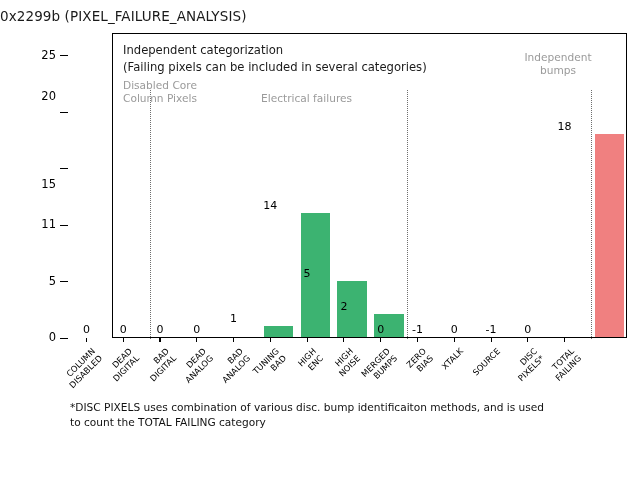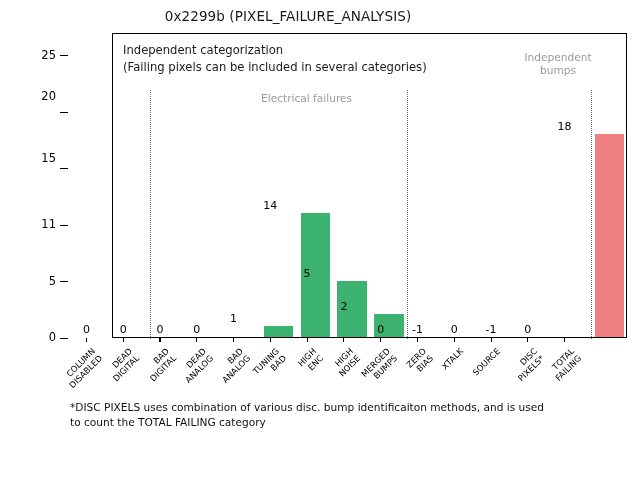--- a/index.html
+++ b/index.html
@@ -15,21 +15,20 @@
     font-family: "DejaVu Sans", sans-serif;
     color: #000000;
   }
 
   
   #chart-title {
     position: absolute;
     left: 0;
     top: 8px;
     width: 576px;
-    text-align: center;
     font-size: 13.5px;
     color: #1a1a1a;
     letter-spacing: 0.1px;
   }
 
   
   #plot-area {
     position: absolute;
     left: 68px;
     top: 33px;
@@ -136,21 +135,21 @@
 <div id="chart-title">0x2299b (PIXEL_FAILURE_ANALYSIS)</div>
 
 <div id="y-ticks">
     <div class="ytick" style="top: 337.5px;"></div>
     <div class="ytxt" style="top: 338px;">0</div>
     <div class="ytick" style="top: 281.019px;"></div>
     <div class="ytxt" style="top: 281.519px;">5</div>
     <div class="ytick" style="top: 224.537px;"></div>
     <div class="ytxt" style="top: 225.037px;">11</div>
     <div class="ytick" style="top: 168.056px;"></div>
-    <div class="ytxt" style="top: 159px;">15</div>
+    <div class="ytxt" style="top: 185px;">15</div>
     <div class="ytick" style="top: 111.574px;"></div>
     <div class="ytxt" style="top: 97px;">20</div>
     <div class="ytick" style="top: 55.0926px;"></div>
     <div class="ytxt" style="top: 55.5926px;">25</div>
   </div>
 
 <div id="x-ticks">
     <div class="xtick" style="left: 85.8929px;"></div>
     <div class="xtxt" style="left: 4.39286px;">COLUMN
 DISABLED</div>
@@ -206,20 +205,22 @@
   <div id="dividers-layer">
       <div class="divider" style="left: 36.7857px; top: 56px; height: 249px;"></div>
       <div class="divider" style="left: 294.286px; top: 56px; height: 249px;"></div>
       <div class="divider" style="left: 478.214px; top: 56px; height: 249px;"></div>
     </div>
 
   <div class="ann-head" style="left:10px; top:8px;">Independent categorization</div>
 
   <div class="ann-head" style="left:10px; top:25px;">(Failing pixels can be included in several categories)</div>
 
+  <div class="ann-grey" style="left:10px; top:45px;">Disabled Core
+Column Pixels</div>
 
   <div class="ann-grey" style="left:148px; top:58px;">Electrical failures</div>
 
   <div class="ann-grey center" style="left:390px; top:17px; width:110px;">Independent
 bumps</div>
 </div>
 
 <div id="bar-labels-layer">
     <div class="bar-value" style="left: 61.3929px; width: 50px; top: 323px;">0</div>
     <div class="bar-value" style="left: 98.1786px; width: 50px; top: 323px;">0</div>

